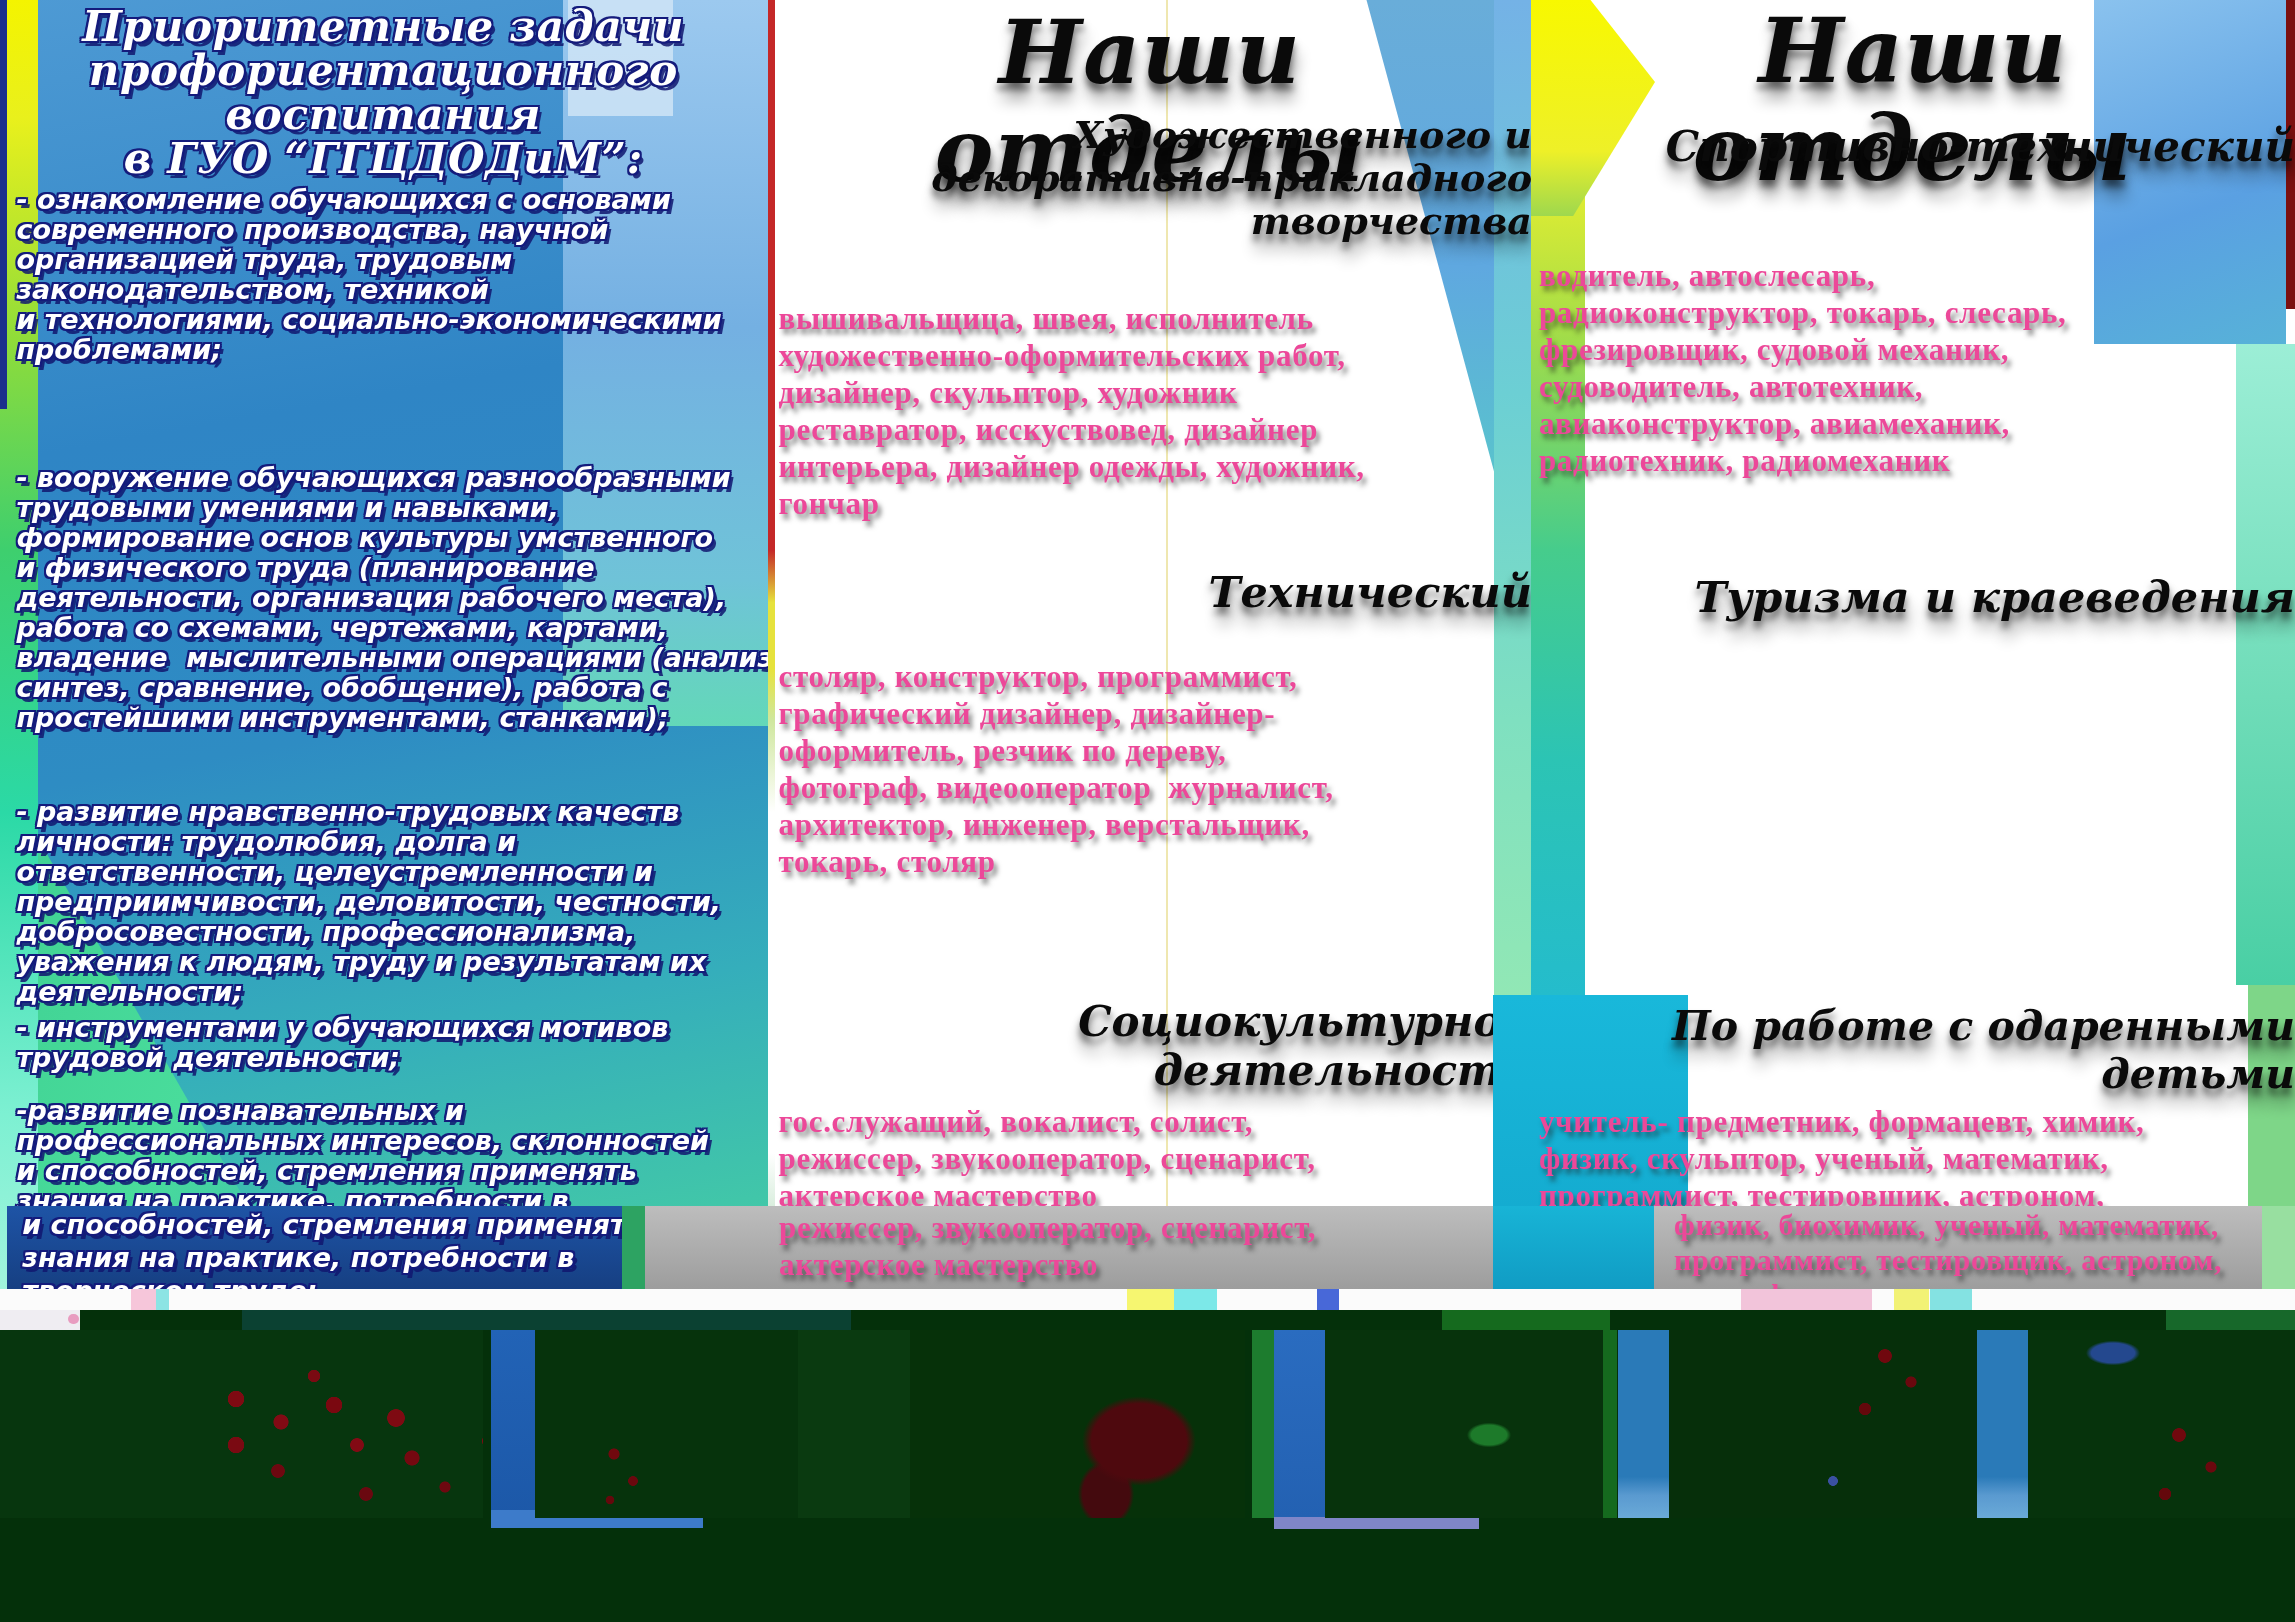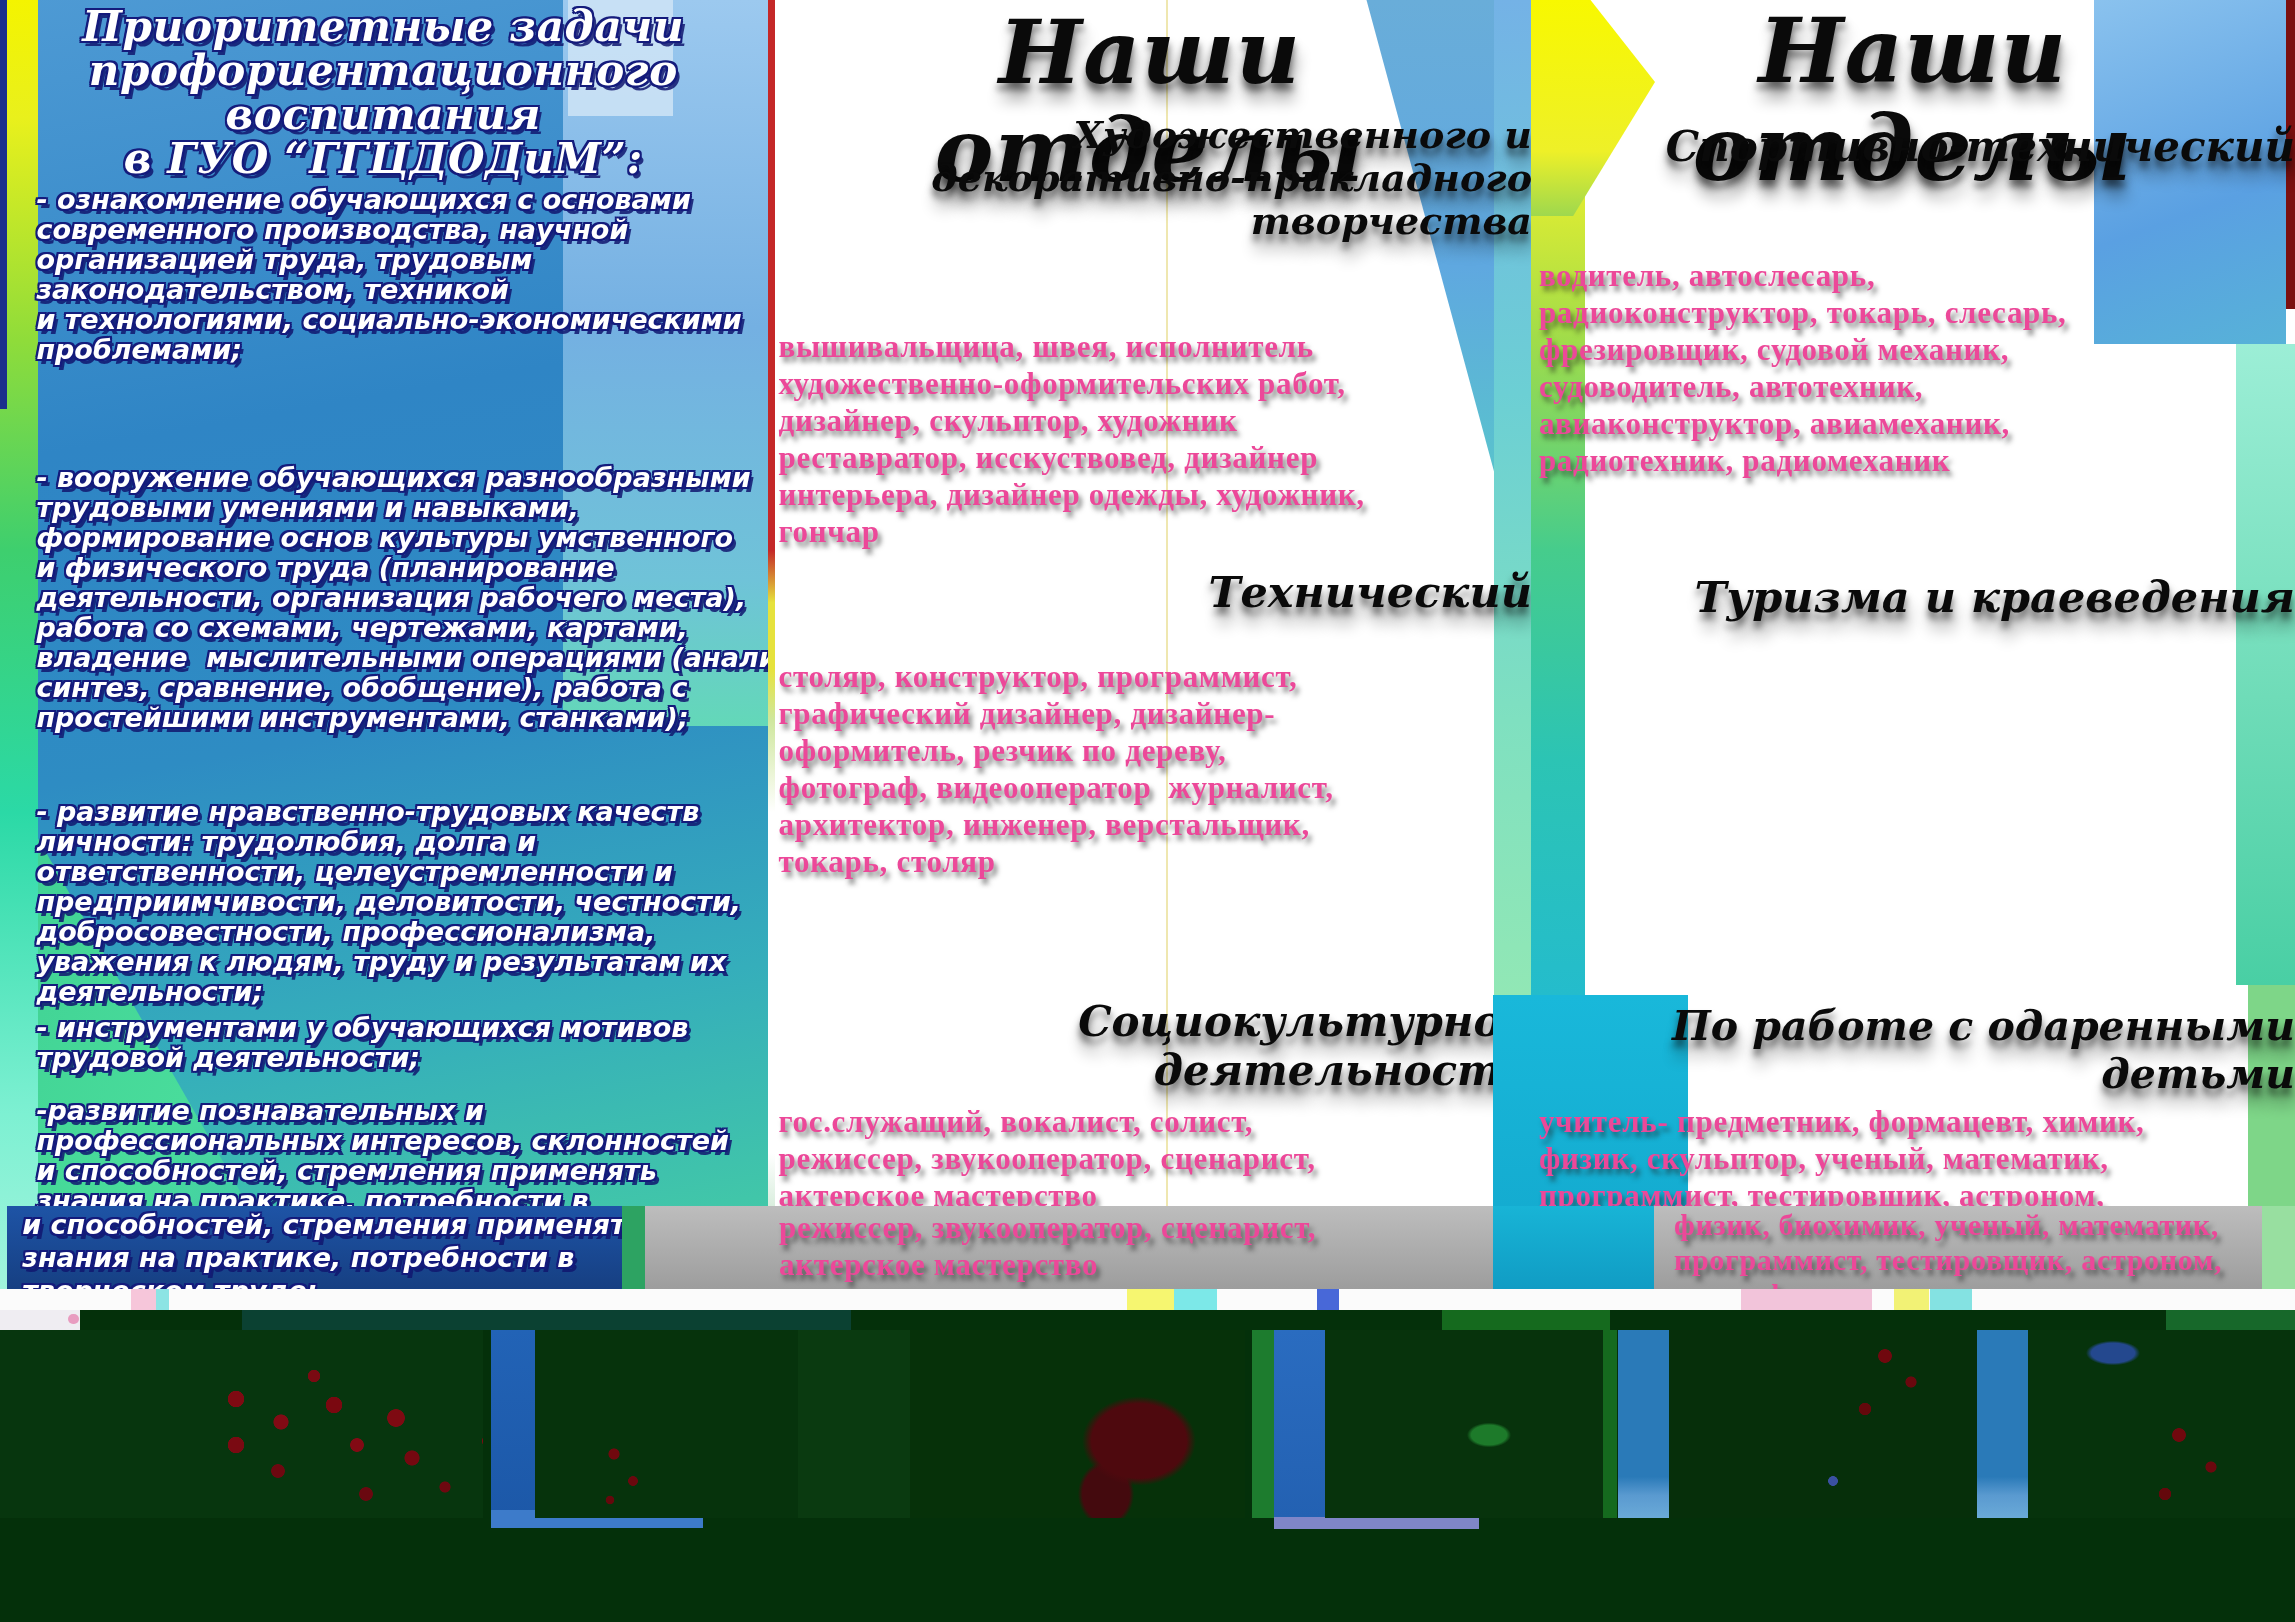--- a/index.html
+++ b/index.html
@@ -44,21 +44,21 @@
   .rp-strip-rm{left:705px;top:344px;width:59px;height:641px;
     background:linear-gradient(180deg,#9ceed6 0%,#6fdcb8 55%,#49cfa4 100%);}
   .rp-strip-rb{left:717px;top:985px;width:47px;height:325px;background:#7ed688;}
 
   
   .lp-text{font-family:"DejaVu Sans",sans-serif;font-weight:bold;font-style:italic;color:#ffffff;
     text-shadow:-2px -2px 0 #141b7c,2px -2px 0 #141b7c,-2px 2px 0 #141b7c,2px 2px 0 #141b7c,
     -2px 0 0 #141b7c,2px 0 0 #141b7c,0 -2px 0 #141b7c,0 2px 0 #141b7c,3.9px 4.6px 0 rgba(16,22,110,0.85);}
   .lp-title{left:11.8px;top:5.2px;width:743px;text-align:center;font-size:42px;line-height:44px;
     font-family:"DejaVu Serif",serif;letter-spacing:0.7px;}
-  .lp-bullet{left:16.4px;width:747px;font-size:27px;line-height:30px;margin-left:20px;}
+  .lp-bullet{left:16.4px;width:747px;font-size:27px;line-height:30px;}
   .serif-black{font-family:"DejaVu Serif",serif;font-weight:bold;font-style:italic;color:#0a0a0a;
     text-shadow:0 6.5px 7.9px rgba(0,0,0,0.5),2.6px 17px 14.4px rgba(0,0,0,0.33);}
   .mono-black{font-family:Liberation Serif, serif;font-weight:bold;color:#ec4899;
     text-shadow:3.3px 5.2px 5.2px rgba(30,30,30,0.55);font-size:31px;line-height:37px;letter-spacing:0.7px;}
   .panel-title{width:100%;text-align:center;font-size:88px;line-height:98px;letter-spacing:1.3px;}
   .sec-head{width:100%;text-align:right;}
 
   
   #glitch-band{left:0;top:1206px;width:2295px;height:83px;overflow:hidden;z-index:20;}
   .gb-seg{position:absolute;top:0;height:83px;}
@@ -129,21 +129,21 @@
 <div id="panel-mid" class="abs">
   <div class="abs mp-wedge-tr"></div>
   <div class="abs mp-strip-r"></div>
   <div class="abs mp-fold"></div>
   <div class="abs mp-foldline"></div>
 
   <div class="abs serif-black panel-title" style="top:3.3px">Наши отделы</div>
   <div class="abs serif-black sec-head pre" style="top:113px;font-size:38px;line-height:43px;padding-left:36px">Художественного и
 декоративно-прикладного
 творчества</div>
-  <div class="abs mono-black pre" style="left:10.5px;top:328px">вышивальщица, швея, исполнитель
+  <div class="abs mono-black pre" style="left:10.5px;top:300px">вышивальщица, швея, исполнитель
 художественно-оформительских работ,
 дизайнер, скульптор, художник
 реставратор, исскуствовед, дизайнер
 интерьера, дизайнер одежды, художник,
 гончар</div>
   <div class="abs serif-black sec-head" style="top:567px;font-size:43px">Технический</div>
   <div class="abs mono-black pre" style="left:10.5px;top:658px">столяр, конструктор, программист,
 графический дизайнер, дизайнер-
 оформитель, резчик по дереву,
 фотограф, видеооператор  журналист,

